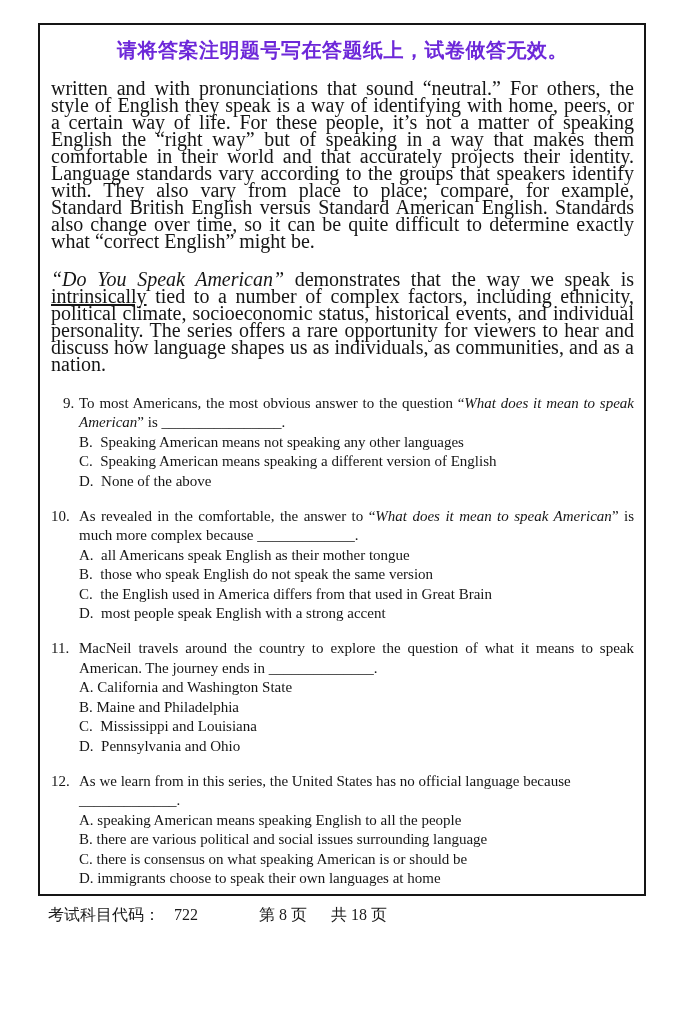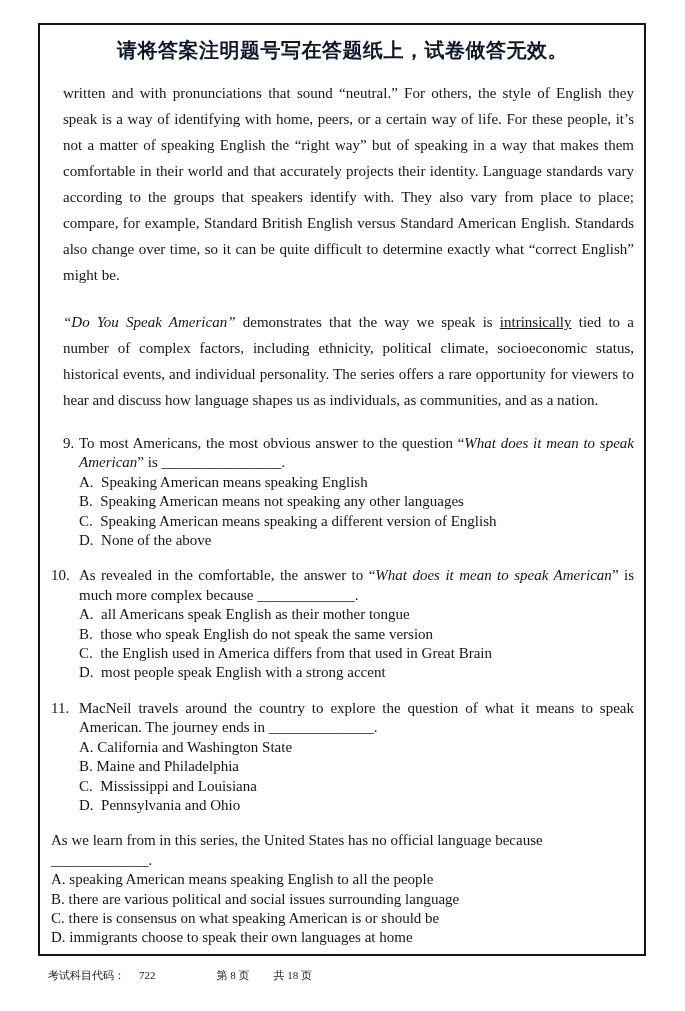--- a/index.html
+++ b/index.html
@@ -22,27 +22,27 @@
     box-sizing: border-box;
     background: #ffffff;
   }
   .notice {
     text-align: center;
     font-family: "Liberation Sans", "DejaVu Sans", sans-serif;
     font-weight: 700;
     font-size: 20px;
     letter-spacing: 0.5px;
     margin: 2px 0 16px 0;
-    color: #0f172a;
+    color: #6d28d9;
   }
   .para {
-    font-size: 15px;
-    line-height: 26px;
+    font-size: 20px;
+    line-height: 17px;
     text-align: justify;
-    margin: 0 0 21px 12px;
+    margin: 0 0 21px 0;
   }
   .para.instructions {
     margin-bottom: 12px;
   }
   .seg-italic { font-style: italic; }
   .seg-bold { font-weight: 700; }
   .seg-underline { text-decoration: underline; }
   .question {
     display: flex;
     font-size: 15px;
@@ -53,21 +53,21 @@
   .q-num {
     flex: none;
     width: 28px;
   }
   .q-num.single { padding-left: 12px; box-sizing: border-box; }
   .q-body { flex: 1; min-width: 0; }
   .q-stem { text-align: justify; }
   .q-option { white-space: pre-wrap; }
   .footer {
     margin: 9px 0 0 48px;
-    font-size: 11px;
+    font-size: 16px;
     line-height: 20px;
     display: flex;
     align-items: baseline;
     color: #1a1a1a;
   }
   .footer .exam-code-value { margin-left: 14px; text-align: right; }
   .footer .page-current { margin-left: 61px; }
   .footer .page-total { margin-left: 24px; }
 </style>
 </head>
@@ -80,21 +80,20 @@
   <p class="para">written and with pronunciations that sound “neutral.” For others, the style of English they speak is a way of identifying with home, peers, or a certain way of life. For these people, it’s not a matter of speaking English the “right way” but of speaking in a way that makes them comfortable in their world and that accurately projects their identity. Language standards vary according to the groups that speakers identify with. They also vary from place to place; compare, for example, Standard British English versus Standard American English. Standards also change over time, so it can be quite difficult to determine exactly what “correct English” might be.</p>
 
   <p class="para"><span class="seg-italic">“Do You Speak American”</span><span> demonstrates that the way we speak is </span><span class="seg-underline">intrinsically</span><span> tied to a number of complex factors, including ethnicity, political climate, socioeconomic status, historical events, and individual personality. The series offers a rare opportunity for viewers to hear and discuss how language shapes us as individuals, as communities, and as a nation.</span></p>
 
 
   <div class="question">
     <div class="q-num single">9.</div>
     <div class="q-body">
       <div class="q-stem"><span>To most Americans, the most obvious answer to the question “</span><span class="seg-italic">What does it mean to speak American</span><span>” is ________________.</span></div>
       <div class="q-options">
-        <div class="q-option">A.  Speaking American means speaking English</div>
         <div class="q-option">B.  Speaking American means not speaking any other languages</div>
         <div class="q-option">C.  Speaking American means speaking a different version of English</div>
         <div class="q-option">D.  None of the above</div>
       </div>
     </div>
   </div>
 
   <div class="question">
     <div class="q-num">10.</div>
     <div class="q-body">
@@ -115,20 +114,21 @@
       <div class="q-options">
         <div class="q-option">A. California and Washington State</div>
         <div class="q-option">B. Maine and Philadelphia</div>
         <div class="q-option">C.  Mississippi and Louisiana</div>
         <div class="q-option">D.  Pennsylvania and Ohio</div>
       </div>
     </div>
   </div>
 
   <div class="question">
+    <div class="q-num">12.</div>
     <div class="q-body">
       <div class="q-stem"><span>As we learn from in this series, the United States has no official language because</span><br><span>_____________.</span></div>
       <div class="q-options">
         <div class="q-option">A. speaking American means speaking English to all the people</div>
         <div class="q-option">B. there are various political and social issues surrounding language</div>
         <div class="q-option">C. there is consensus on what speaking American is or should be</div>
         <div class="q-option">D. immigrants choose to speak their own languages at home</div>
       </div>
     </div>
   </div>

